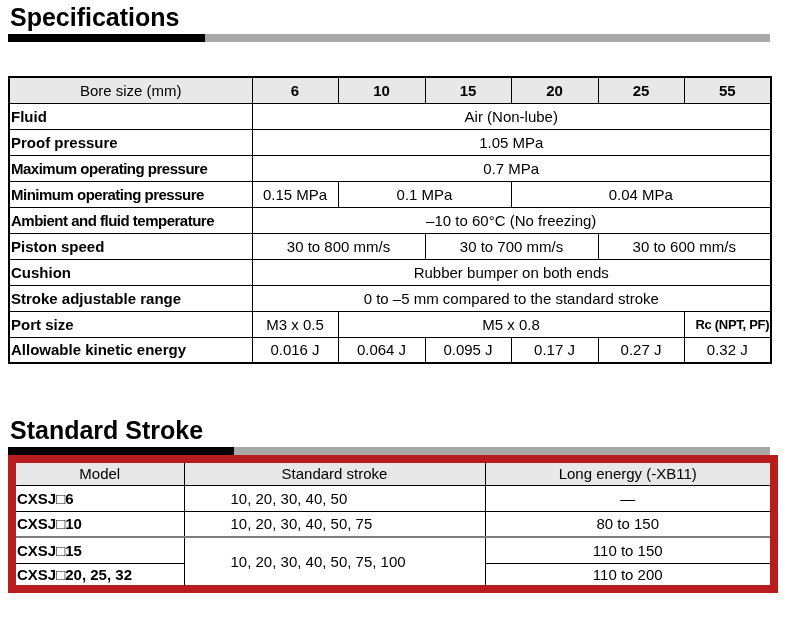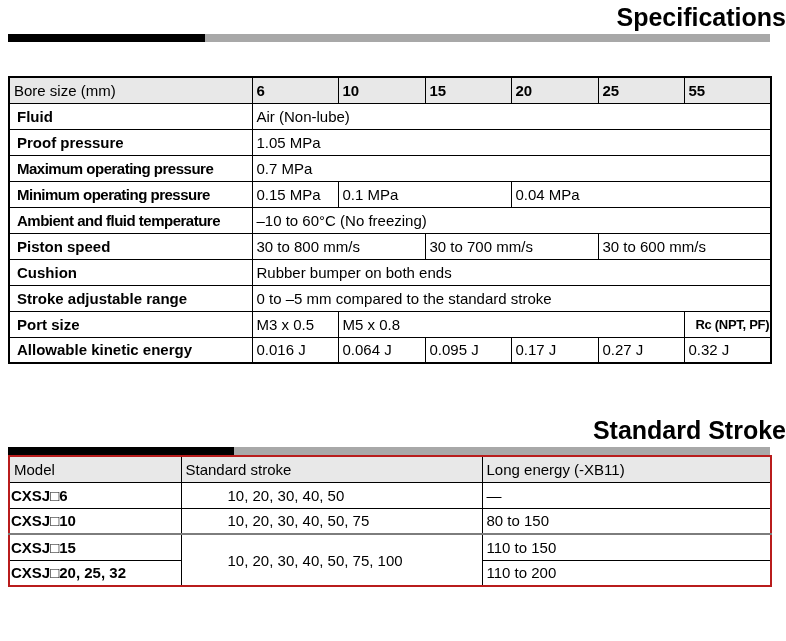--- a/index.html
+++ b/index.html
@@ -12,21 +12,20 @@
     overflow: hidden;
   }
   .page { position: relative; width: 786px; height: 641px; }
 
   .heading {
     font-size: 25px;
     font-weight: bold;
     line-height: 28px;
     margin: 0 0 0 10px;
     letter-spacing: 0px;
-    text-align: right;
   }
   .heading1 { padding-top: 3px; }
   .heading2 { margin-top: 52px; }
 
   .rule {
     position: relative;
     margin-left: 8px;
     width: 762px; height: 8px;
     background: #a8a8a8;
     margin-top: 3px;
@@ -42,43 +41,43 @@
     border-collapse: collapse;
     table-layout: fixed;
     margin-left: 8px;
     width: 762px;
     font-size: 15px;
   }
   td {
     border: 1px solid #000;
     height: 26px;
     padding: 0 4px;
-    text-align: left;
+    text-align: center;
     vertical-align: middle;
     white-space: nowrap;
     overflow: hidden;
   }
   .spec-table { margin-top: 34px; border: 2px solid #000; }
   .spec-table .hdr td { background: #e8e8e8; }
   .spec-table td.label {
     text-align: left;
     font-weight: bold;
-    padding-left: 7px;
+    padding-left: 1px;
   }
   .spec-table td.tight { letter-spacing: -0.5px; }
   .bold { font-weight: bold; }
   .small-cell { font-size: 13px; padding: 0 11px; letter-spacing: -0.3px; font-weight: bold; }
 
   .unit-note {
     width: 762px;
     margin: 10px 0 2px 8px;
     text-align: right;
     font-size: 13px;
   }
-  .stroke-table { border: 2px solid #b91c1c; }
+  .stroke-table { border: 8px solid #b91c1c; }
   .stroke-table .hdr td { background: #e8e8e8; }
   .stroke-table td { height: 26px; }
   .stroke-table td.model {
     text-align: left;
     font-weight: bold;
     padding-left: 1px;
   }
   .stroke-table td.std {
     text-align: left;
     padding-left: 46px;

